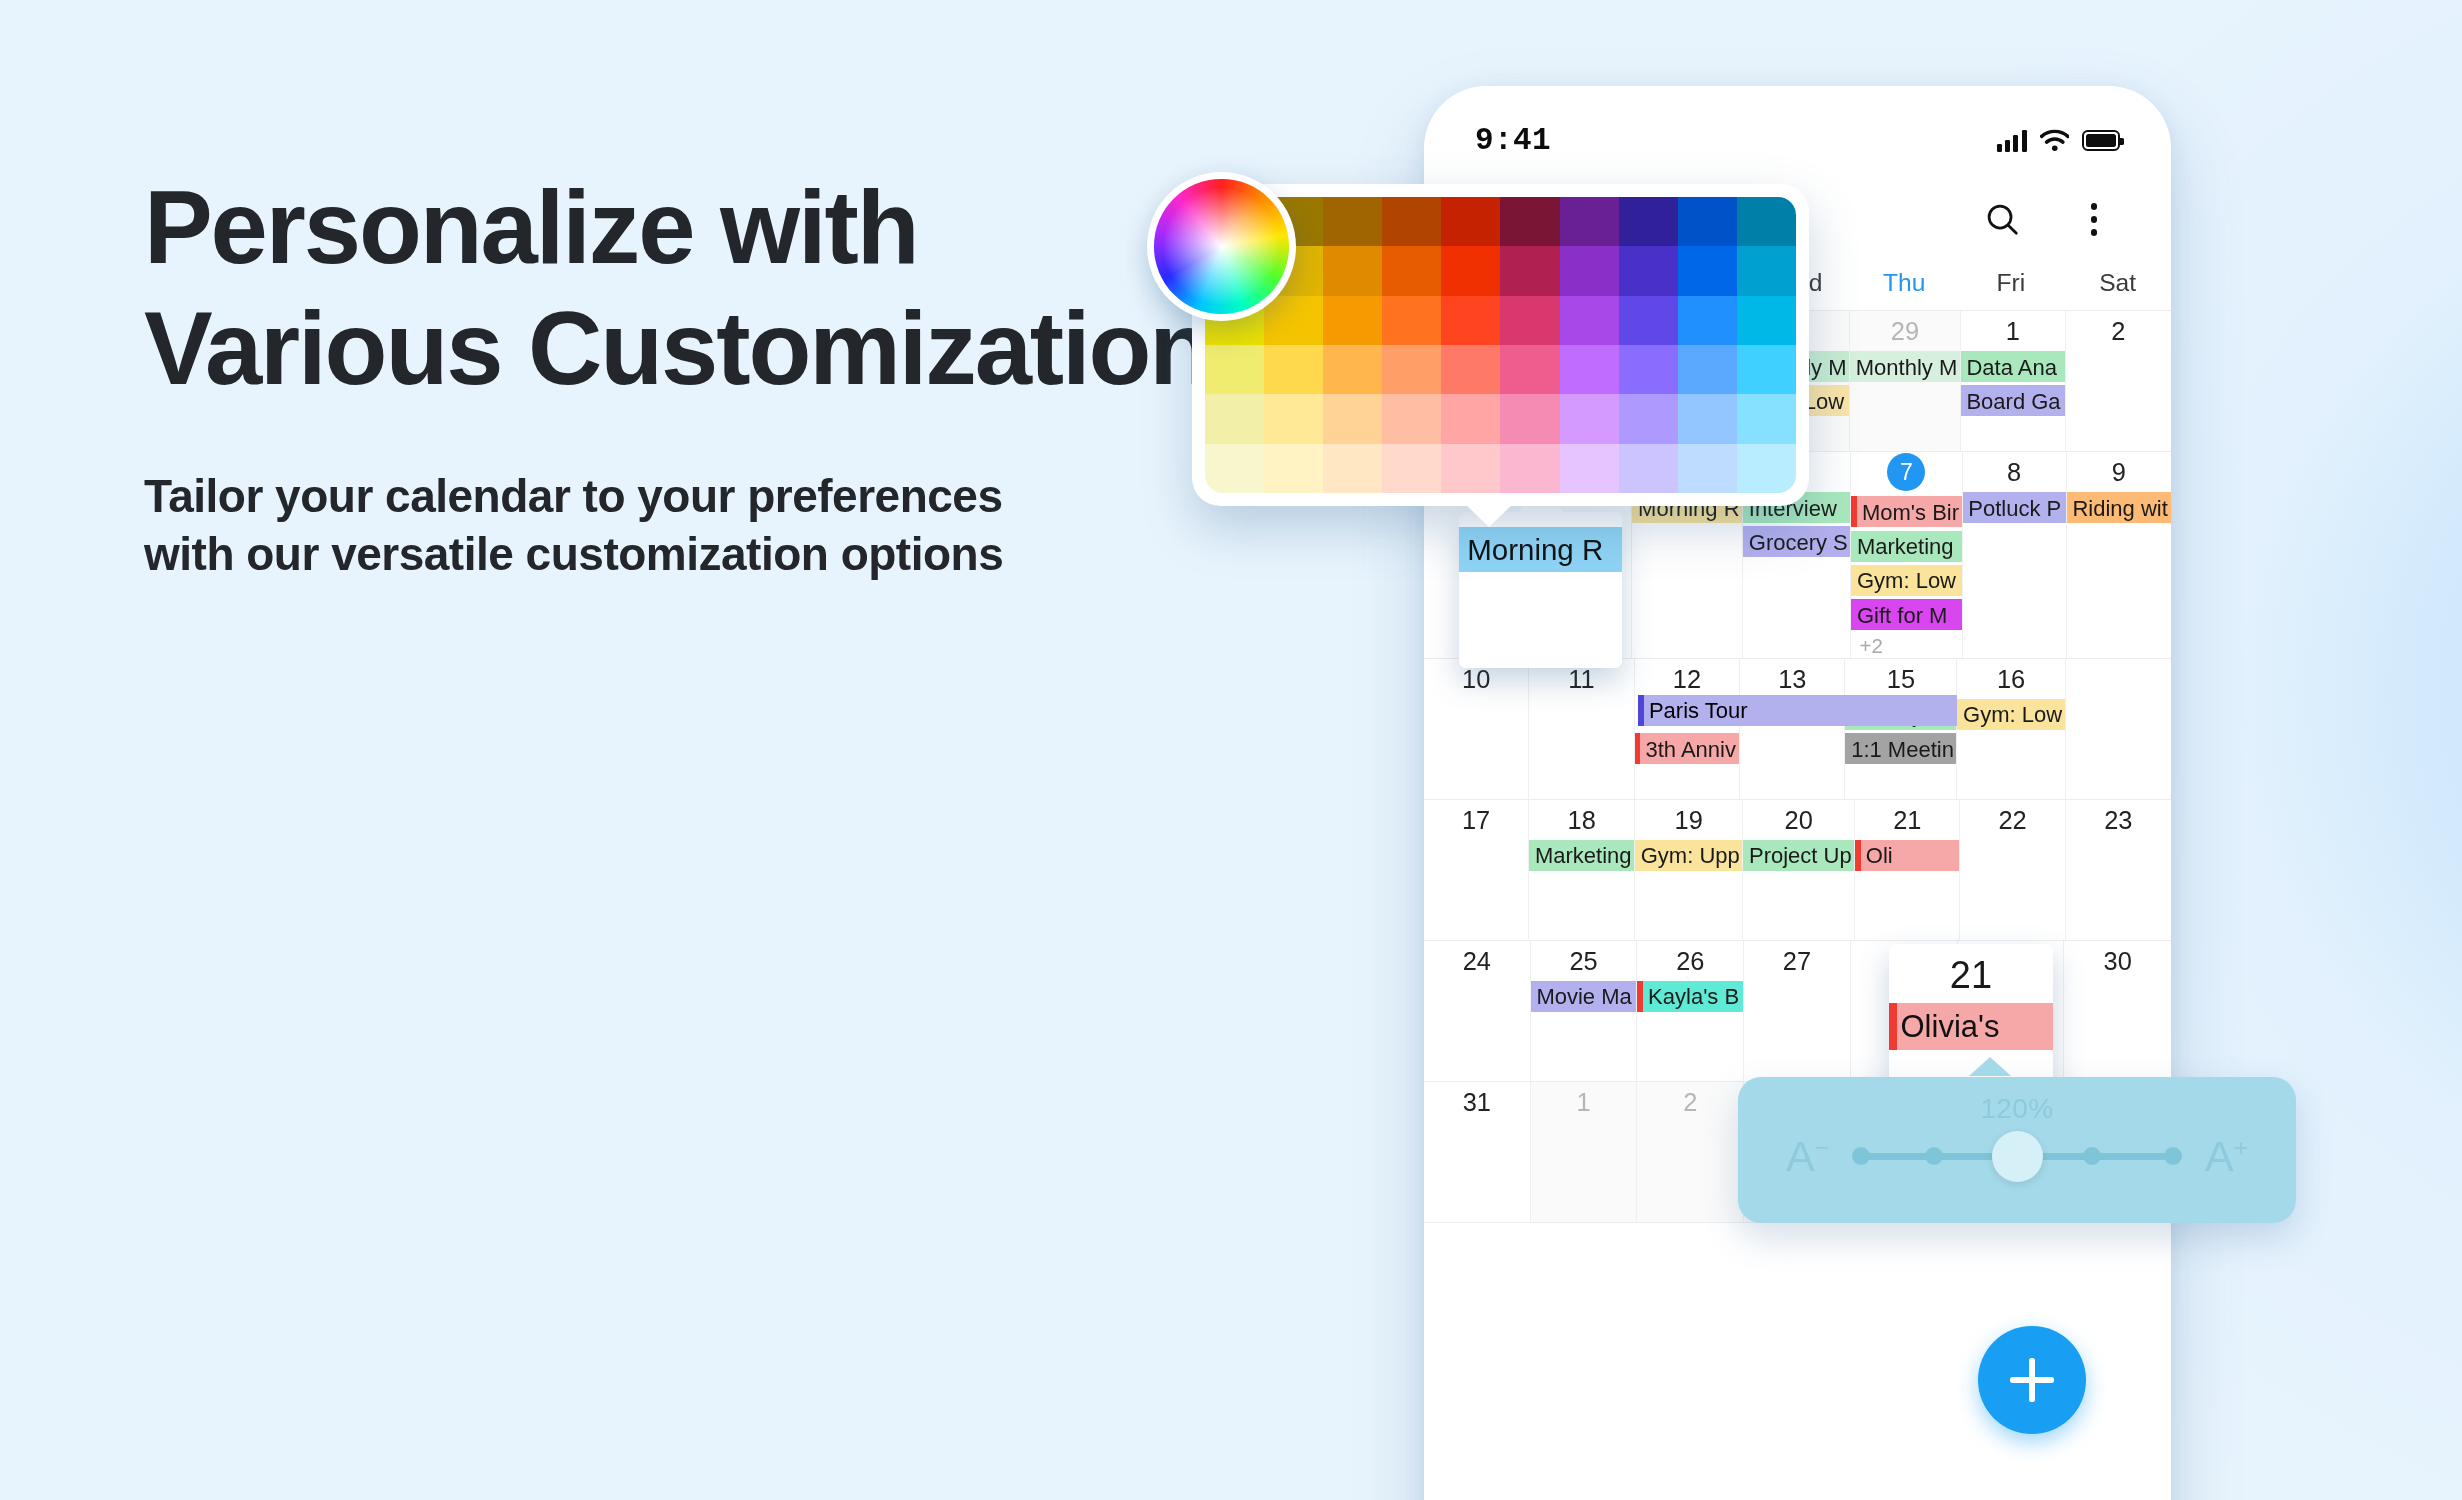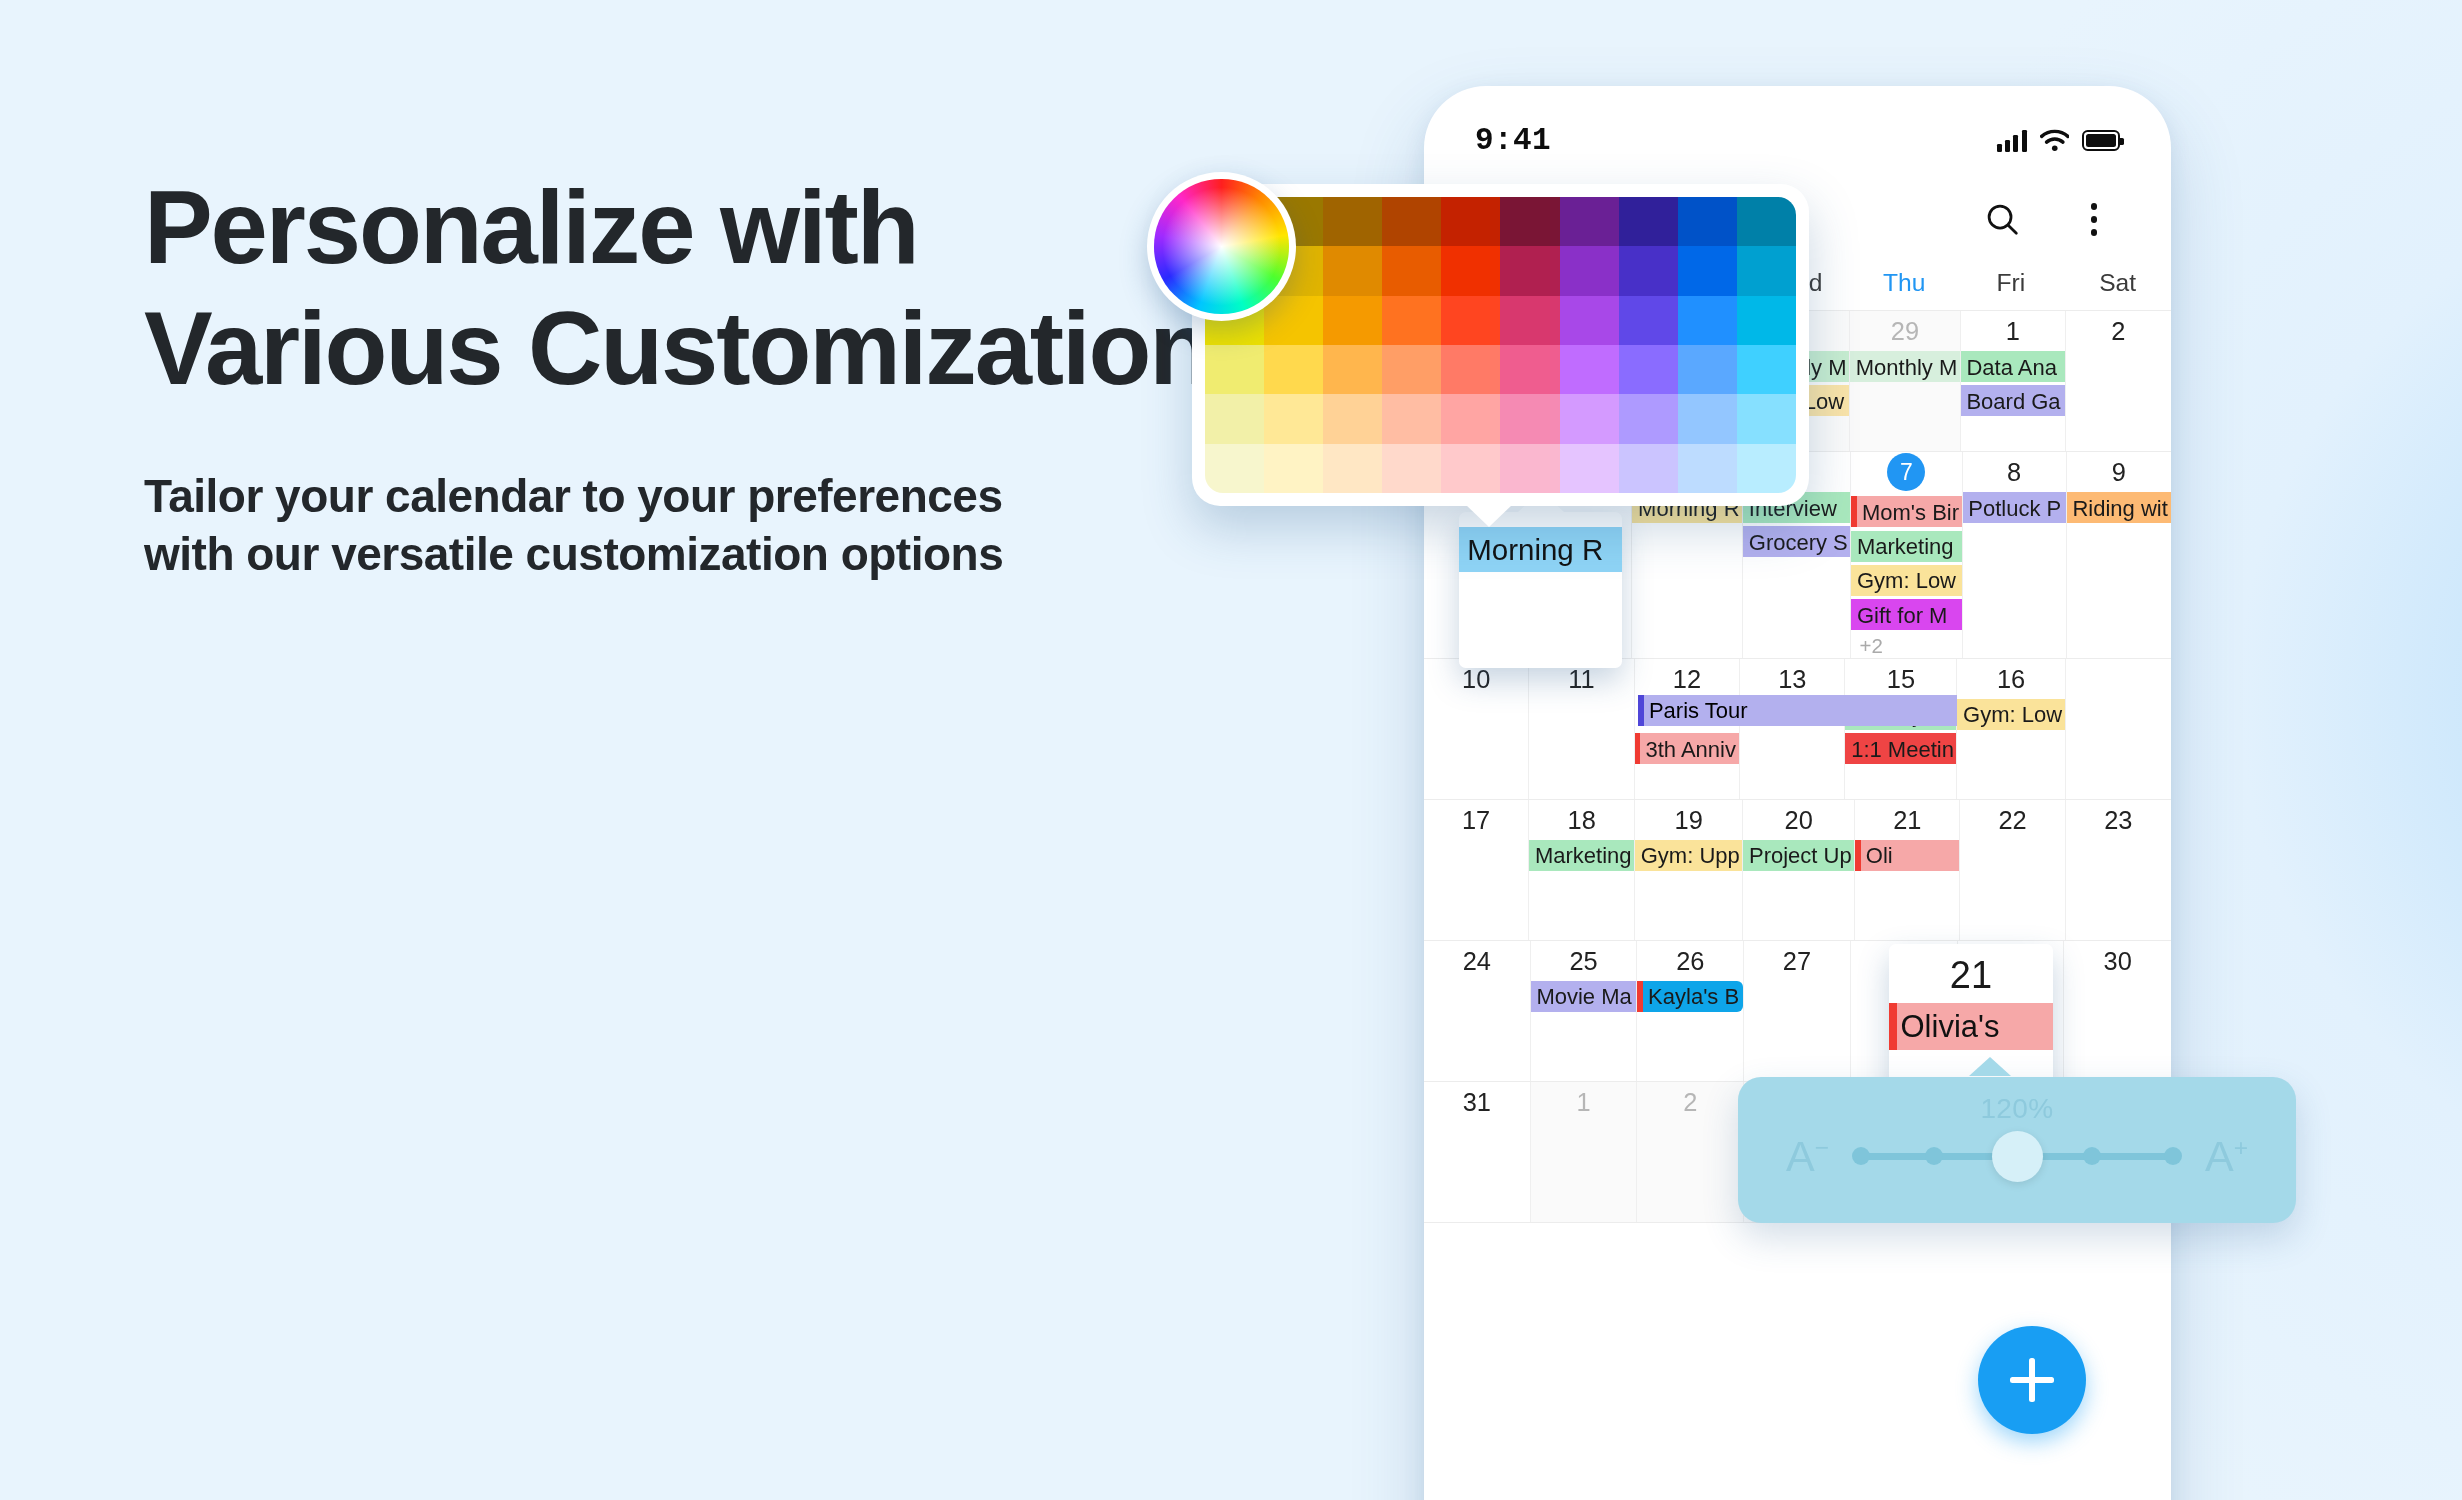--- a/index.html
+++ b/index.html
@@ -310,21 +310,21 @@
           <div class="daynum">12</div>
           <div class="ev" style="background: transparent;"></div>
           <div class="ev bar" style="background: rgb(246, 168, 168); --bar: #f03b32;">3th Anniv<span style="position: absolute; left: 0px; top: 0px; bottom: 0px; width: 5.7px; background: rgb(240, 59, 50);"></span></div>
         </div>
         <div class="day">
           <div class="daynum">13</div>
         </div>
         <div class="day">
           <div class="daynum">15</div>
           <div class="ev" style="background: rgb(169, 232, 189);">Weekly M</div>
-          <div class="ev" style="background: #ef4444;">1:1 Meetin</div>
+          <div class="ev" style="background: #a3a3a3;">1:1 Meetin</div>
         </div>
         <div class="day">
           <div class="daynum">16</div>
           <div class="ev" style="background: rgb(250, 227, 154);">Gym: Low</div>
         </div>
         <div class="span-ev" style="background: rgb(179, 176, 238); left: calc(28.5714% + 0.8px); width: calc(42.8571% - 1.6px); top: 36px;">Paris Tour<span style="position: absolute; left: 0px; top: 0px; bottom: 0px; width: 5.7px; background: rgb(79, 70, 216);"></span></div>
       </div>
       <div class="week">
         <div class="day">
           <div class="daynum">17</div>
@@ -355,21 +355,21 @@
       <div class="week">
         <div class="day">
           <div class="daynum">24</div>
         </div>
         <div class="day">
           <div class="daynum">25</div>
           <div class="ev" style="background: rgb(179, 176, 238);">Movie Ma</div>
         </div>
         <div class="day">
           <div class="daynum">26</div>
-          <div class="ev bar" style="background: #0ea5e9; border-radius: 6px; --bar: #f03b32;">Kayla's B<span style="position: absolute; left: 0px; top: 0px; bottom: 0px; width: 5.7px; background: rgb(240, 59, 50);"></span></div>
+          <div class="ev bar" style="background: #5eead4; --bar: #f03b32;">Kayla's B<span style="position: absolute; left: 0px; top: 0px; bottom: 0px; width: 5.7px; background: rgb(240, 59, 50);"></span></div>
         </div>
         <div class="day">
           <div class="daynum">27</div>
         </div>
         <div class="day">
           <div class="daynum">28</div>
         </div>
         <div class="day">
           <div class="daynum">29</div>
         </div>

